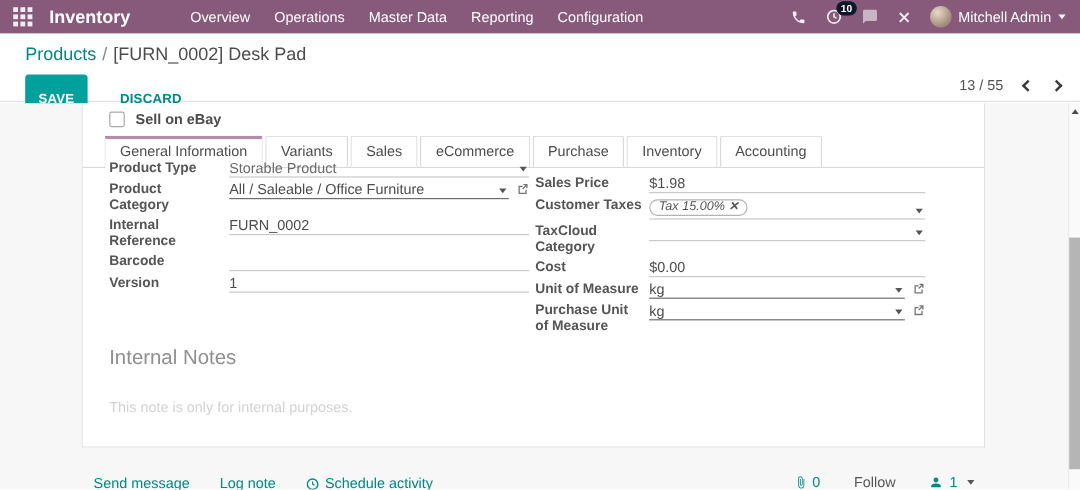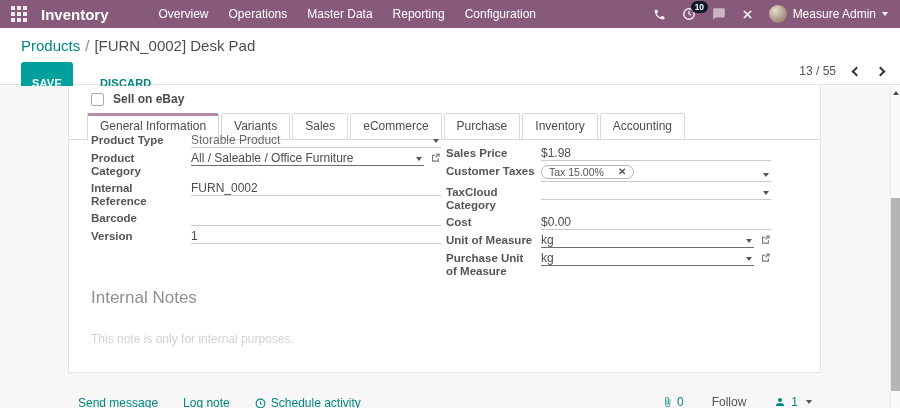--- a/index.html
+++ b/index.html
@@ -53,21 +53,21 @@
   .flabel { flex:0 0 100px; font-size:11.5px; font-weight:700; color:#555; line-height:13px; padding-right:6px; }
   .col-right .flabel { flex:0 0 95px; }
   .fwrap { flex:1; display:flex; align-items:flex-start; gap:6px; }
   .fctrl { flex:1; display:flex; align-items:flex-end; border-bottom:1px solid #cacaca; min-height:14px; cursor:text; }
   .fctrl.sel { cursor:pointer; }
   .fctrl.req { border-bottom-color:#6d6d6d; }
   .fval { flex:1; font-size:12px; color:#4c4c4c; line-height:13px; }
   .fval.dim { color:#6a6a6a; }
   .caret { width:0; height:0; border-left:3px solid transparent; border-right:3px solid transparent; border-top:4px solid #555; margin:0 2px 4px 4px; }
   .ext { margin-top:0; cursor:pointer; display:flex; }
-  .tag-pill { display:inline-flex; align-items:center; gap:14px; border:1px solid #b3b3b3; border-radius:9px; padding:4px 7px; height:14px; font-size:10.5px; color:#555; margin-bottom:2px; }
+  .tag-pill { display:inline-flex; align-items:center; gap:3px; border:1px solid #b3b3b3; border-radius:9px; padding:4px 7px; height:14px; font-size:10.5px; color:#555; margin-bottom:2px;font-style:italic; }
   .tag-x { font-size:10px; font-weight:700; color:#555; cursor:pointer; line-height:10px; }
 
   .notes { position:absolute; left:22px; top:202px; }
   .notes-title { font-size:17px; font-weight:400; color:#8f8f8f; }
   .notes-ph { font-size:12px; color:#d2d2d2; margin-top:24px; cursor:text; }
 
   
   .chatter { position:absolute; left:0; right:10px; top:287px; height:37px; }
   .chatter-links { position:absolute; left:78px; top:23px; display:flex; align-items:center; gap:25px; font-size:12px; }
   .chatter-links a { color:#008784; display:flex; align-items:center; gap:5px; }
@@ -125,21 +125,21 @@
           <path fill="#fff" opacity=".55" d="M20 2H4c-1.1 0-2 .9-2 2v18l4-4h14c1.1 0 2-.9 2-2V4c0-1.1-.9-2-2-2z"></path>
         </svg>
     </span>
     <span class="nav-ic">
       <svg width="11" height="11" viewBox="0 0 24 24">
           <path stroke="#fff" stroke-width="3.4" opacity=".9" d="M4 4l16 16M20 4L4 20"></path>
         </svg>
     </span>
     <span class="user">
       <span class="avatar"></span>
-      <span>Measure Admin</span>
+      <span>Mitchell Admin</span>
       <span class="car-w"></span>
     </span>
   </div>
 </div>
 
 <div class="control-panel">
   <div class="breadcrumb">
     <a class="root">Products</a><span class="sep">/</span><span>[FURN_0002] Desk Pad</span>
   </div>
   <div class="btn-row">

